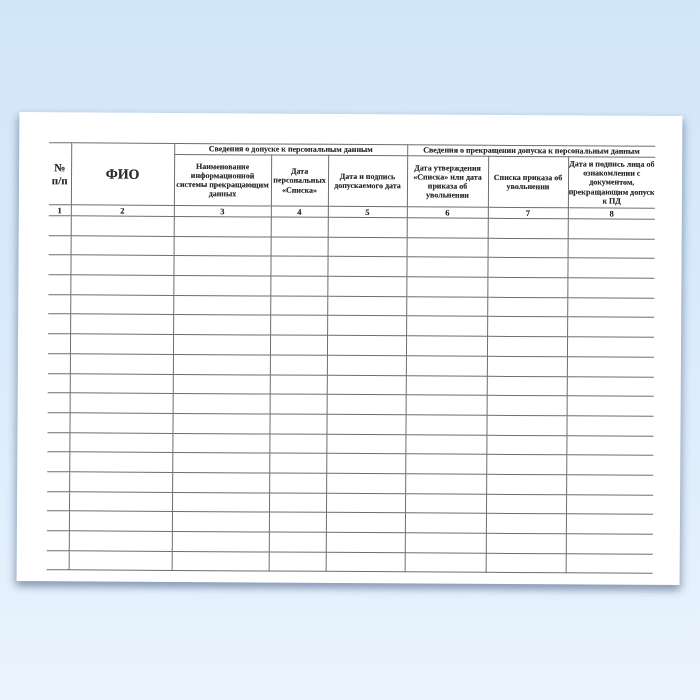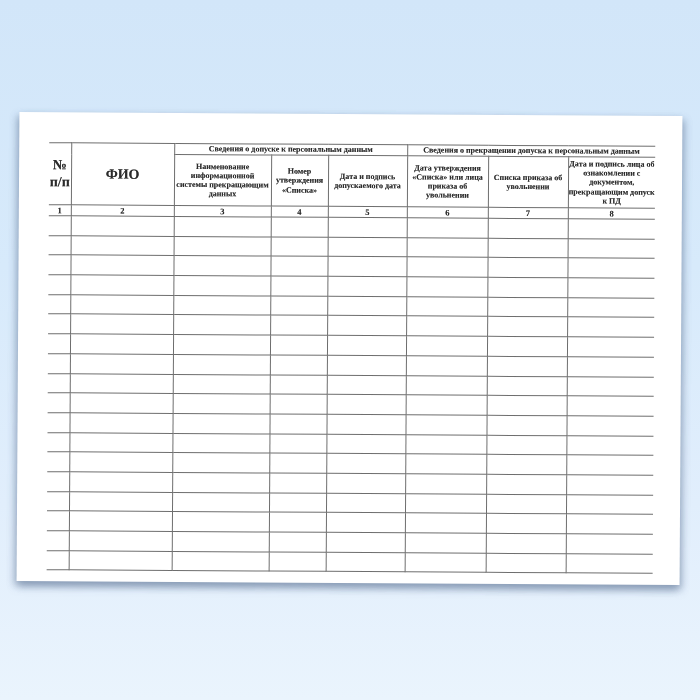--- a/index.html
+++ b/index.html
@@ -54,21 +54,21 @@
     height: 10px;
     font-size: 8px;
     line-height: 1.05;
   }
   .hcell {
     height: 50px;
     font-size: 8px;
     line-height: 1.13;
     padding: 0 1px;
   }
-  .c1 { font-size: 14px; line-height: 1.15; }
+  .c1 { font-size: 11px; line-height: 1.15; }
   .c2 { font-size: 14px; }
   .num-row td {
     height: 10px;
     font-size: 8.5px;
     line-height: 1;
   }
   tbody.rows td { height: 18.7px; }
 </style>
 </head>
 <body>
@@ -87,23 +87,23 @@
     </colgroup>
     <thead>
       <tr>
         <th rowspan="2" class="hcell c1">№ п/п</th>
         <th rowspan="2" class="hcell c2">ФИО</th>
         <th colspan="3" class="band">Сведения о допуске к персональным данным</th>
         <th colspan="3" class="band">Сведения о прекращении допуска к персональным данным</th>
       </tr>
       <tr>
         <th class="hcell">Наименование информационной системы прекращающим данных</th>
-        <th class="hcell">Номер утверждения «Списка»</th>
+        <th class="hcell">Дата персональных «Списка»</th>
         <th class="hcell">Дата и подпись допускаемого дата</th>
-        <th class="hcell">Дата утверждения «Списка» или лица приказа об увольнении</th>
+        <th class="hcell">Дата утверждения «Списка» или дата приказа об увольнении</th>
         <th class="hcell">Списка приказа об увольнении</th>
         <th class="hcell">Дата и подпись лица об ознакомлении с документом, прекращающим допуск к ПД</th>
       </tr>
       <tr class="num-row">
         <td>1</td>
         <td>2</td>
         <td>3</td>
         <td>4</td>
         <td>5</td>
         <td>6</td>

